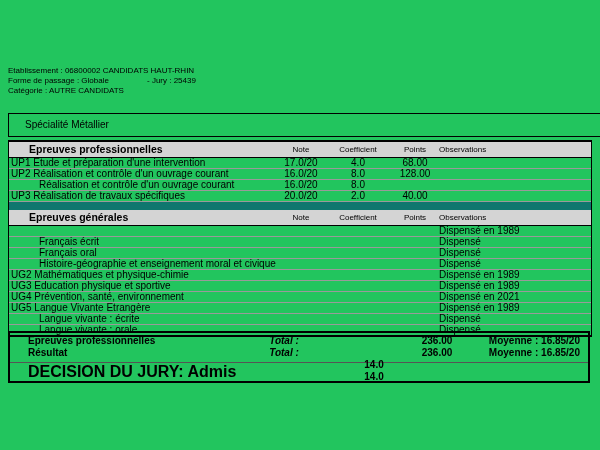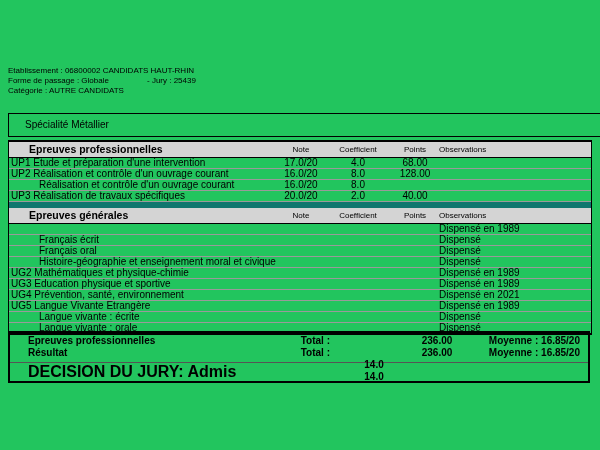--- a/index.html
+++ b/index.html
@@ -13,39 +13,39 @@
 
   
   .spec-box{position:absolute;left:8px;top:113px;width:582px;height:22px;
             border:1px solid #000;font-size:10px;line-height:22px;padding-left:16px;box-sizing:content-box;}
 
   
   .exam-table{position:absolute;left:8px;top:140px;width:582px;
               border-left:1px solid #000;border-right:1px solid #000;
               border-top:2px solid #000;border-bottom:2px solid #000;}
   .section-bar{position:relative;height:15px;background:#d4d4d4;border-bottom:1px solid #000;}
-  .section-bar-later{border-top:6px solid #0f766e;}
+  .section-bar-later{border-top:8px solid #0f766e;}
   .sec-title{position:absolute;left:20px;top:0;font-size:10.5px;font-weight:bold;line-height:15px;white-space:nowrap;}
   .t-row{position:relative;height:10px;border-bottom:1px solid #9a9a9a;font-size:10px;line-height:10px;}
   .t-row:last-child{border-bottom:none;}
   .c-label{position:absolute;left:2px;right:160px;top:0;white-space:nowrap;overflow:hidden;}
   .indent .c-label{padding-left:28px;}
   .c-note{position:absolute;left:260px;width:64px;top:0;text-align:center;}
   .c-coeff{position:absolute;left:324px;width:50px;top:0;text-align:center;}
   .c-points{position:absolute;left:374px;width:64px;top:0;text-align:center;}
   .c-obs{position:absolute;left:430px;right:2px;top:0;text-align:left;white-space:nowrap;}
   .section-bar .c-note,.section-bar .c-coeff,.section-bar .c-points,.section-bar .c-obs{
     font-size:8px;line-height:15px;font-weight:normal;}
 
   
   .summary{position:absolute;left:8px;top:331px;width:578px;border:2px solid #000;font-weight:bold;}
   .sum-row{position:relative;height:12px;font-size:10px;line-height:12px;}
   .sum-row:first-child{margin-top:2px;}
   .s-label{position:absolute;left:18px;top:0;white-space:nowrap;}
-  .s-total{position:absolute;left:252px;width:68px;top:0;text-align:right;}
+  .s-total{position:absolute;left:240px;width:68px;top:0;text-align:center;font-style:italic;}
   .s-coeff{position:absolute;left:335px;width:58px;top:0;text-align:center;margin-top:24px;}
   .s-points{position:absolute;left:398px;width:58px;top:0;text-align:center;}
   .s-moy{position:absolute;right:8px;top:0;white-space:nowrap;}
   .sum-decision{border-top:1px solid #555;margin-top:3px;height:18px;line-height:18px;
                 padding-left:18px;font-size:16px;white-space:nowrap;}
 </style>
 </head>
 <body>
 
 <div class="page">

